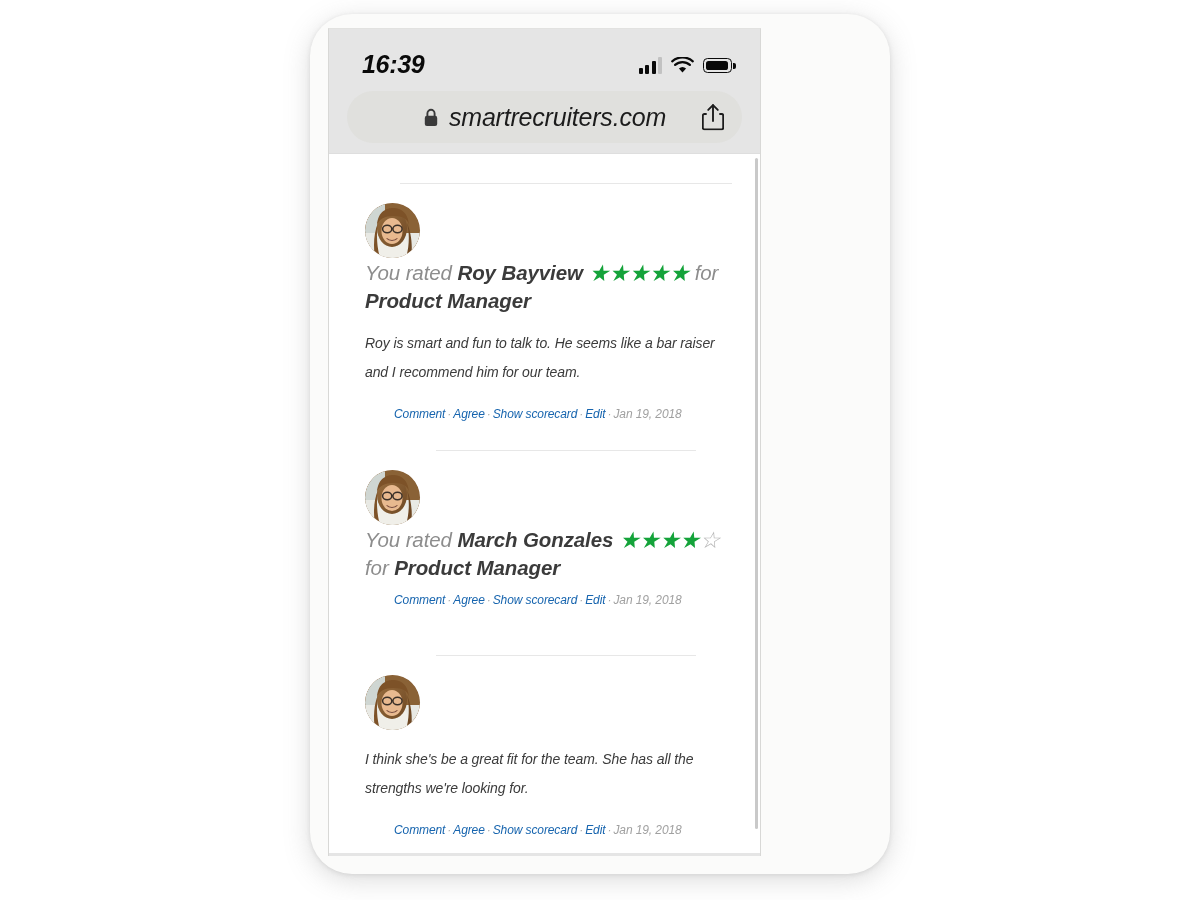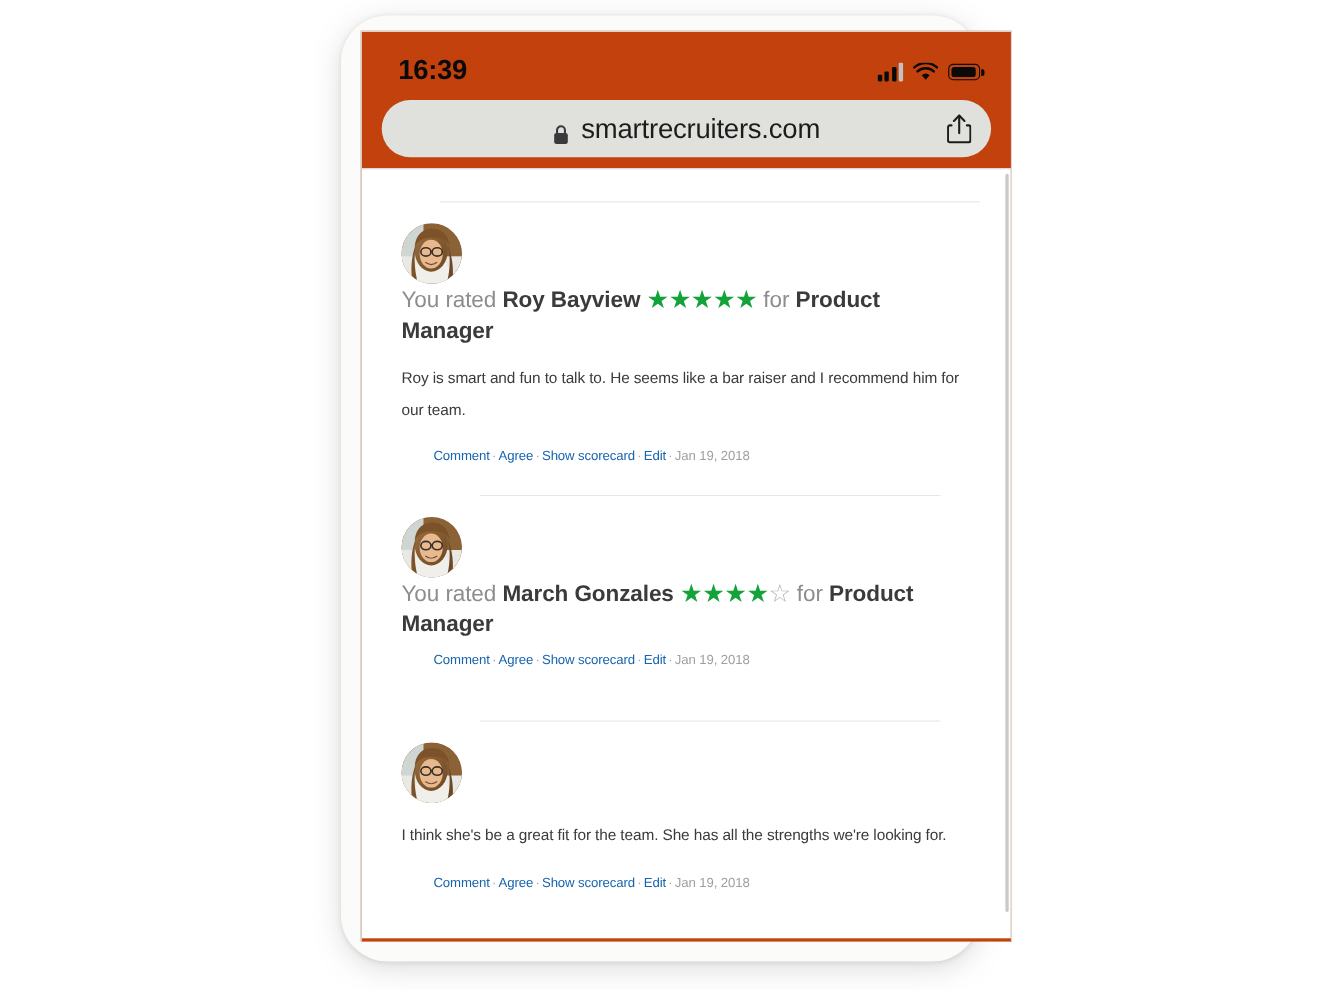--- a/index.html
+++ b/index.html
@@ -29,27 +29,28 @@
     background: #fbfbfa;
     border-radius: 42px;
     box-shadow: 0 6px 26px rgba(140,140,140,0.30),
                 0 1px 4px rgba(150,150,150,0.25);
   }
 
   .phone-screen {
     position: absolute;
     left: 328px;
     top: 28px;
-    width: 592px;
+    width: 433px;
     height: 828px;
-    background: #c2410c;
+    background: #e5e5e5;
     overflow: hidden;
     border-left: 1px solid #d8d8d6;
     border-right: 1px solid #d8d8d6;
     border-top: 1px solid #e2e2e0;
+    font-style: italic;
   }
 
   
   .status-bar {
     position: relative;
     height: 62px;
     width: 100%;
   }
 
   .status-time {
@@ -122,21 +123,21 @@
     position: relative;
     height: 52px;
     background: #e0e0dd;
     border-radius: 26px;
     display: flex;
     align-items: center;
     justify-content: center;
   }
   .url-inner {
     display: flex;
-    align-items: flex-end;
+    align-items: center;
     gap: 10px;
   }
   .lock-icon { width: 16px; height: 19px; display:block; }
   .url-text {
     font-size: 25px;
     color: #1c1c1c;
     letter-spacing: -0.2px;
   }
   .share-icon {
     position: absolute;

